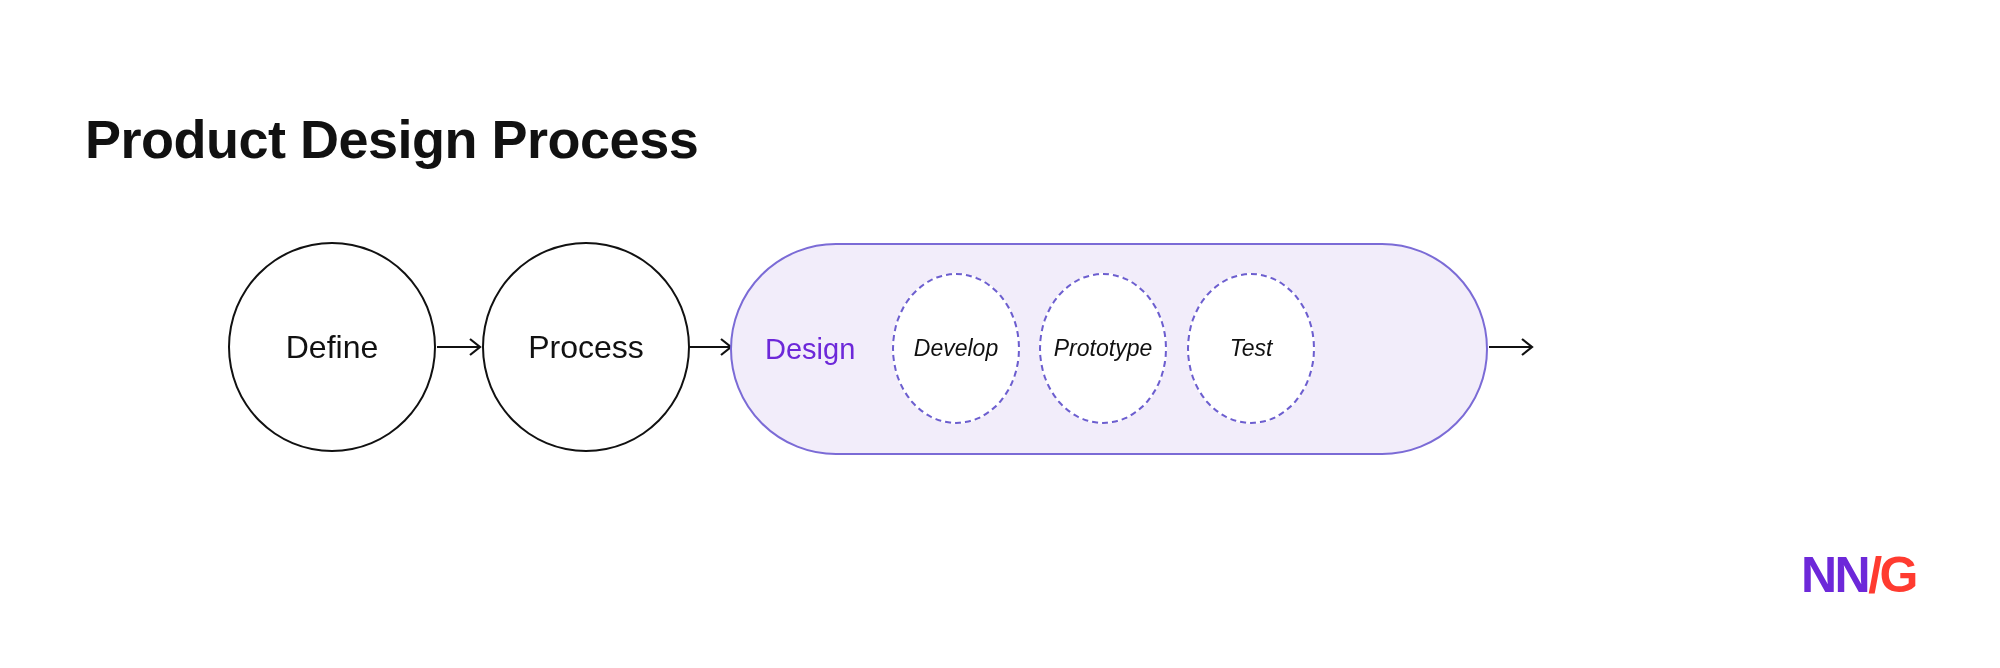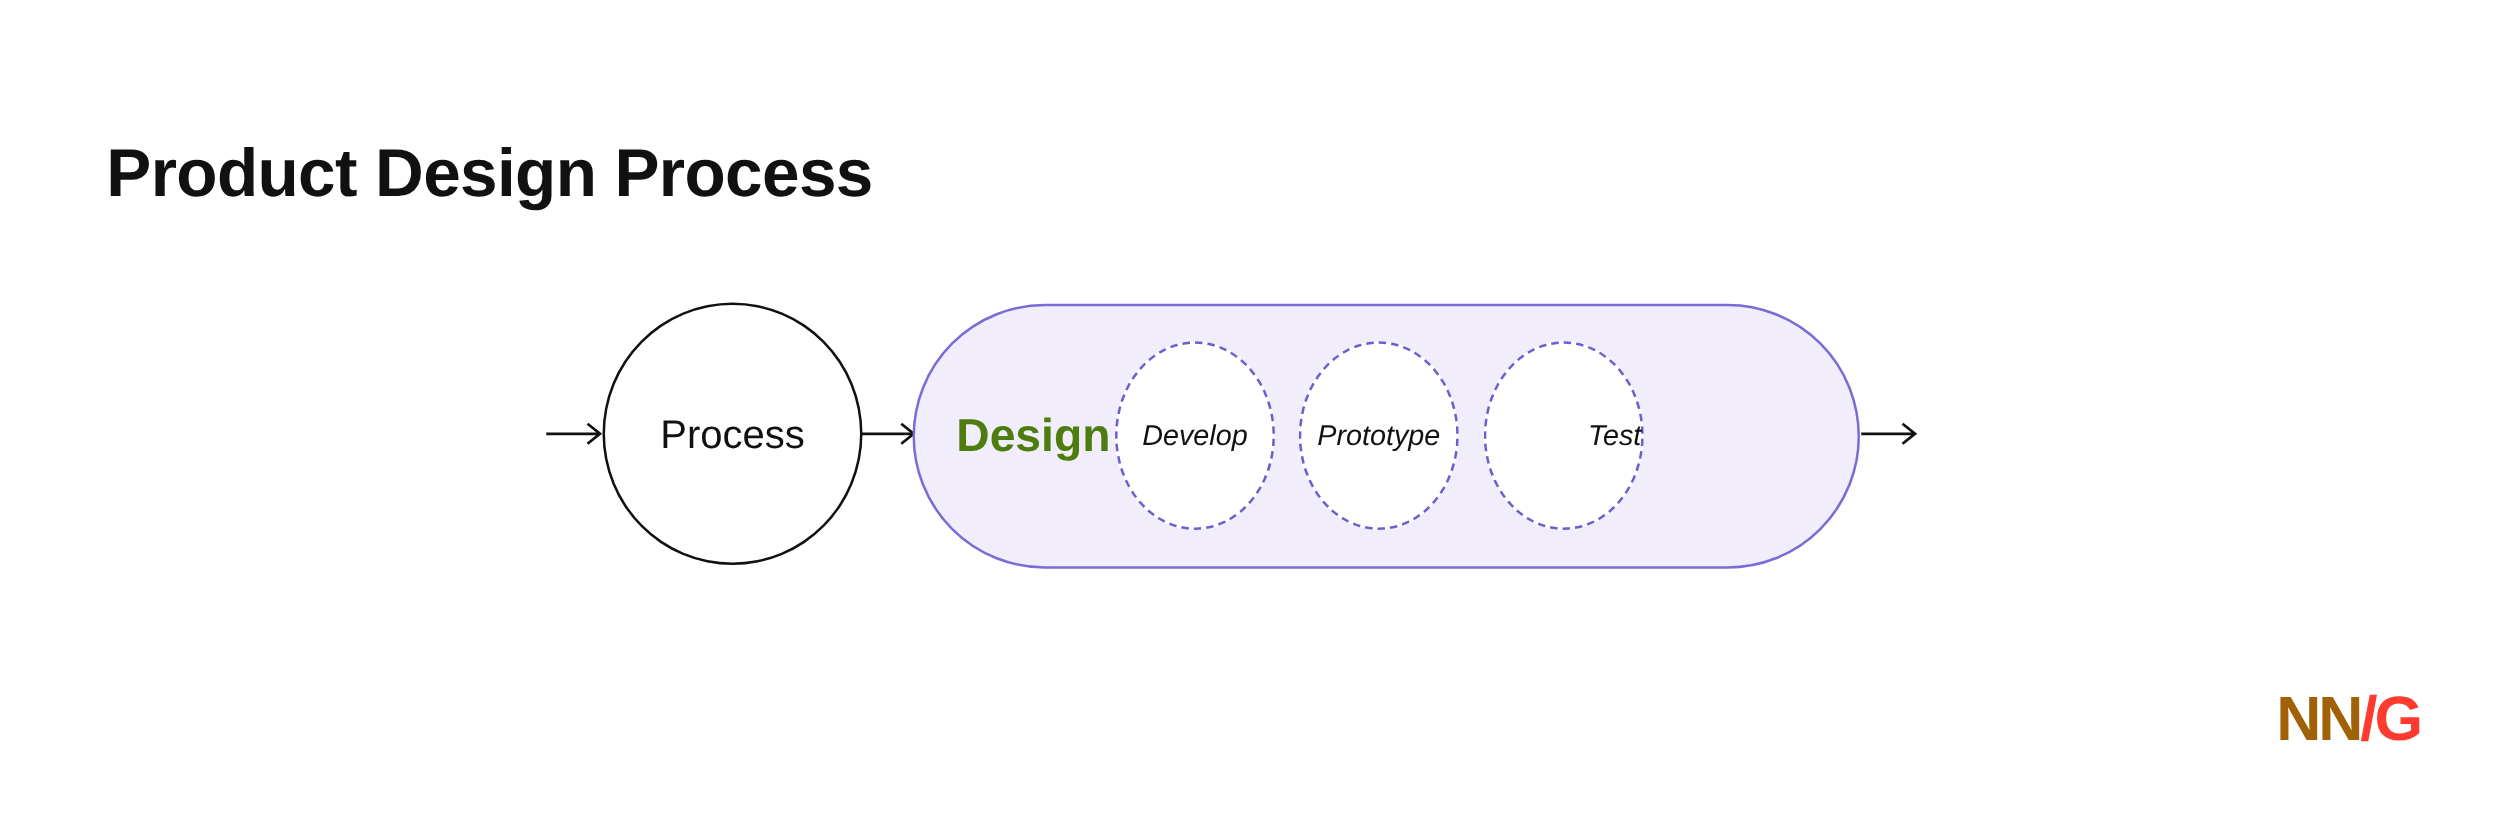--- a/index.html
+++ b/index.html
@@ -56,24 +56,23 @@
     border: 2.5px solid #7b6bd6;
     border-radius: 106px;
     background: #f2edfa;
     box-sizing: border-box;
   }
   .design-label {
     position: absolute;
     left: 33px;
     top: 50%;
     transform: translateY(-50%);
-    font-size: 37px;
-    color: #4d7c0f;
+    font-size: 29px;
+    color: #6d28d9;
     white-space: nowrap;
-    font-weight: bold;
   }
   .substep {
     position: absolute;
     top: 28px;
     width: 128px;
     height: 151px;
     border: 2px dashed #6c5ecf;
     border-radius: 50%;
     background: #ffffff;
     display: flex;
@@ -82,21 +81,21 @@
     box-sizing: border-box;
   }
   .substep .sub-label {
     font-size: 23px;
     font-style: italic;
     color: #111111;
     white-space: nowrap;
   }
   .substep-0 { left: 160px; }
   .substep-1 { left: 307px; }
-  .substep-2 { left: 455px; justify-content: flex-end; }
+  .substep-2 { left: 455px; }
   .substep-3 {
     left: 602px;
     background: radial-gradient(ellipse at center,
       #c5b9ed 0%, #d9cef4 28%, #efe9fb 52%, #ffffff 72%, #ffffff 100%);
   }
   .flow-arrow {
     position: absolute;
     top: 334px;
     width: 47px;
     height: 26px;
@@ -108,30 +107,33 @@
   .logo {
     position: absolute;
     left: 1801px;
     top: 550px;
     font-size: 50px;
     font-weight: 700;
     letter-spacing: -2.5px;
     white-space: nowrap;
     line-height: 1;
   }
-  .logo .logo-black { color: #a16207; margin-left: 20px; }
+  .logo .logo-black { color: #6d28d9; }
   .logo .logo-red   { color: #ff3b30; }
 </style>
 </head>
 <body>
 
 <div class="canvas">
 
   <h1 class="page-title">Product Design Process</h1>
 
+  <div class="step-circle circle-define">
+    <span class="label">Define</span>
+  </div>
 
   <svg class="flow-arrow arrow-1" viewBox="0 0 47 26">
     <path d="M1,13 H43 M34,5 L44,13 L34,21" fill="none" stroke="#111111" stroke-width="2.2"></path>
   </svg>
 
   <div class="step-circle circle-discover">
     <span class="label">Process</span>
   </div>
 
   <svg class="flow-arrow arrow-2" viewBox="0 0 47 26">

